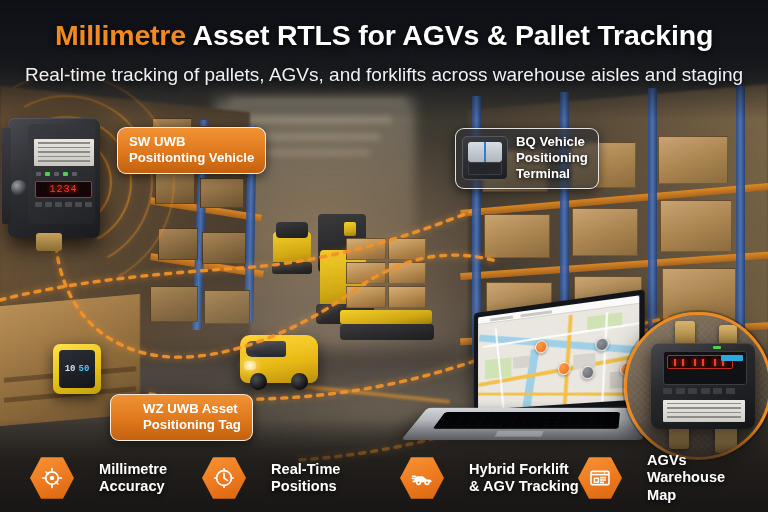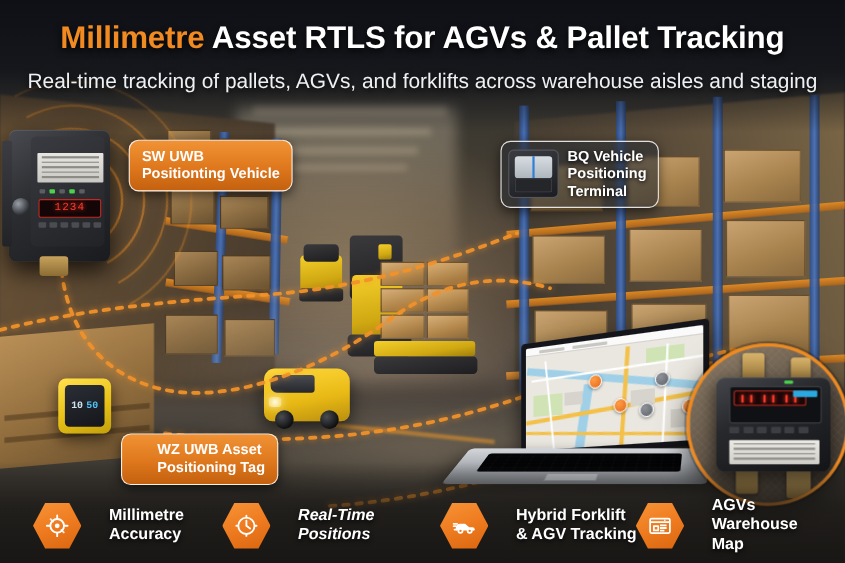--- a/index.html
+++ b/index.html
@@ -206,21 +206,21 @@
   .term .label i { display:block; height:1.4px; margin:3px 4px; background:#8e8c87; }
   .term .ledg { position:absolute; right:34px; top:3px; width:8px; height:3px; background:#4cd24c; border-radius:1px; }
   .conn { position:absolute; background:linear-gradient(180deg,#d8b36a,#97763a); border-radius:3px;
           box-shadow:0 2px 5px rgba(0,0,0,.5); }
 
   
   .features { position:absolute; left:0; bottom:6px; width:768px; height:56px;
               display:flex; align-items:center; }
   .feat { display:flex; align-items:center; gap:25px; }
   #feat0 { position:absolute; left:30px; }
-  #feat1 { position:absolute; left:202px;font-style:italic; }
+  #feat1 { position:absolute; left:202px; }
   #feat2 { position:absolute; left:400px; }
   #feat3 { position:absolute; left:578px; }
   .hex { width:44px; height:44px; flex:0 0 auto; position:relative;
          background:linear-gradient(160deg,#f79438 0%,#ef7c20 48%,#d9650f 100%);
          clip-path:polygon(25% 3%,75% 3%,100% 50%,75% 97%,25% 97%,0% 50%);
          display:flex; align-items:center; justify-content:center;
          filter:drop-shadow(0 3px 6px rgba(0,0,0,.55)); }
   .hex svg { width:24px; height:24px; }
   .feat-txt { color:#fff; font-size:14.6px; font-weight:700; line-height:1.2;
               text-shadow:0 2px 5px rgba(0,0,0,.85); white-space:pre-line; }

